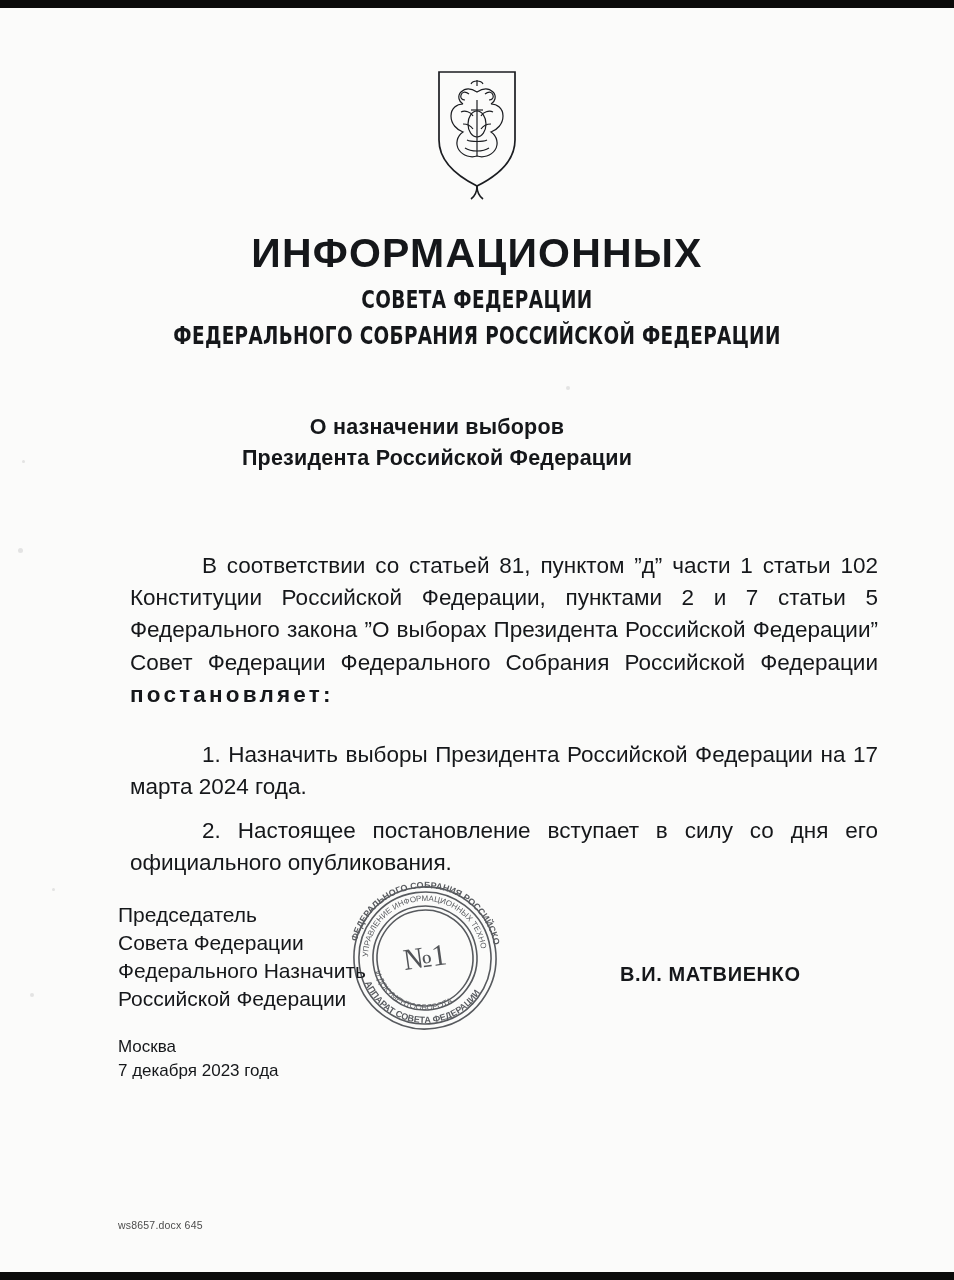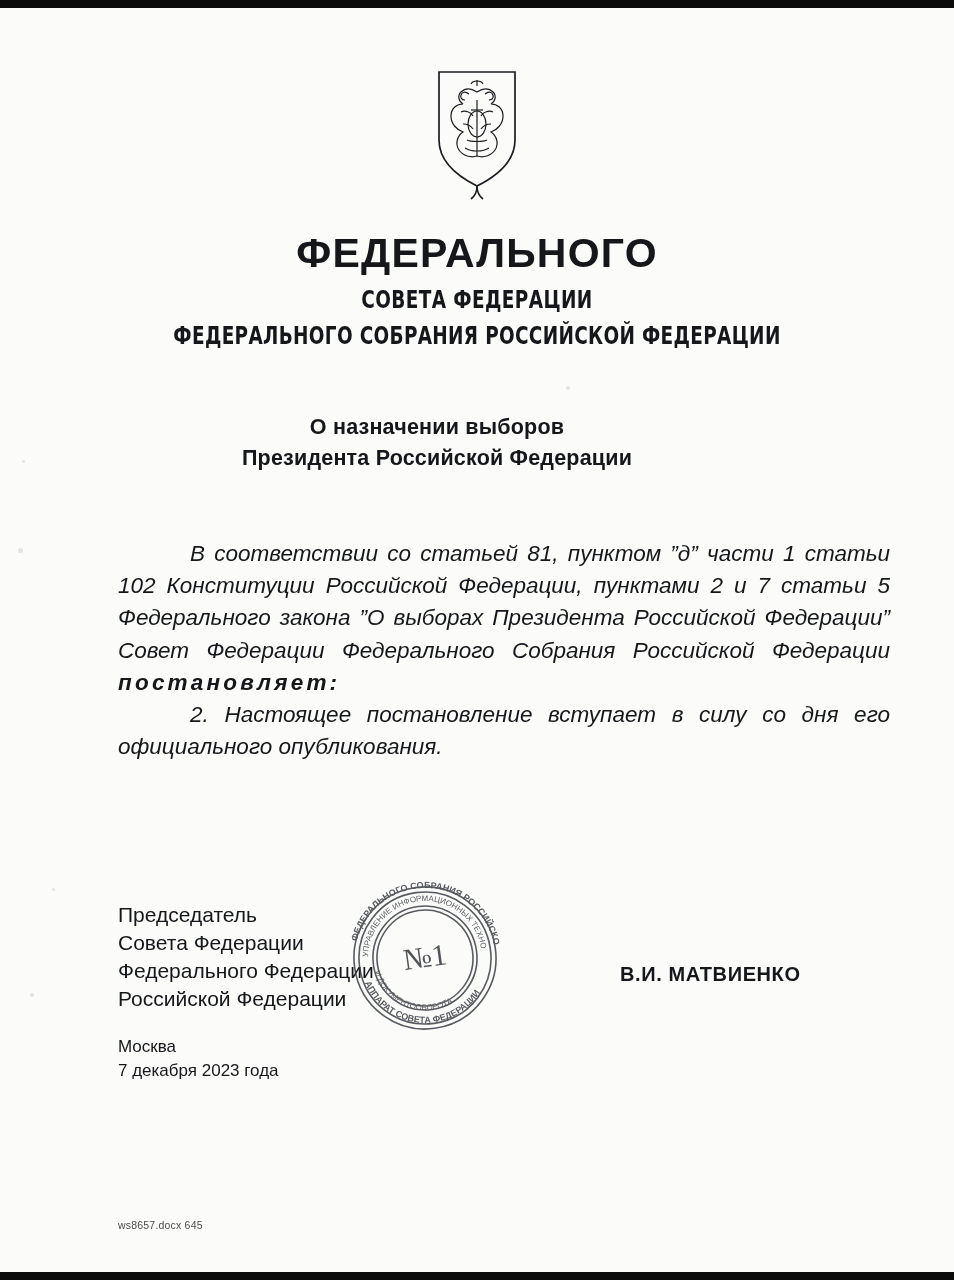--- a/index.html
+++ b/index.html
@@ -97,25 +97,24 @@
     position: absolute;
     left: 118px;
     top: 530px;
     width: 772px;
     font-size: 22.5px;
     line-height: 1.43;
     color: #15171a;
     text-align: justify;
   }
   .body-text p {
-    margin: 0;
+    margin: 12px;
     text-indent: 72px;
     text-align: justify;
     text-align-last: left;
-    font-style: italic;
   }
   .body-text p.gap {
     margin-top: 28px;
   }
   .spaced {
     letter-spacing: 3.2px;
     font-weight: 600;
   }
 
   .signature-block {
@@ -198,39 +197,40 @@
           <path d="M40 18 C42 14 50 14 52 18"></path>
           <path d="M36 74 C40 76 52 76 56 74"></path>
           <path d="M34 82 C40 86 52 86 58 82"></path>
         </g>
         <path d="M46 120 C46 126 44 130 40 133" stroke="#1b1d21" stroke-width="1.6" fill="none"></path>
         <path d="M46 120 C46 126 48 130 52 133" stroke="#1b1d21" stroke-width="1.6" fill="none"></path>
       </svg>
     </div>
 
     <div class="titles">
-      <div class="title-main">ФЕДЕРАЛЬНОГО</div>
+      <div class="title-main">ИНФОРМАЦИОННЫХ</div>
       <div class="title-sub1">СОВЕТА ФЕДЕРАЦИИ</div>
       <div class="title-sub2">ФЕДЕРАЛЬНОГО СОБРАНИЯ РОССИЙСКОЙ ФЕДЕРАЦИИ</div>
     </div>
 
     <div class="subject">
       <div>О назначении выборов</div>
       <div>Президента Российской Федерации</div>
     </div>
 
     <div class="body-text">
       <p><span>В соответствии со статьей 81, пунктом ”д” части 1 статьи 102 Конституции Российской Федерации, пунктами 2 и 7 статьи 5 Федерального закона ”О выборах Президента Российской Федерации” Совет Федерации Федерального Собрания Российской Федерации</span> <span class="spaced">постановляет:</span></p>
+      <p class="gap">1. Назначить выборы Президента Российской Федерации на 17 марта 2024 года.</p>
       <p>2. Настоящее постановление вступает в силу со дня его официального опубликования.</p>
     </div>
 
     <div class="signature-block">
       <div>Председатель</div>
       <div>Совета Федерации</div>
-      <div>Федерального Федерации</div>
+      <div>Федерального Назначить</div>
       <div>Российской Федерации</div>
     </div>
     <div class="signer-name">В.И. МАТВИЕНКО</div>
 
     <div class="stamp">
       <svg viewBox="0 0 190 170" width="190" height="170" aria-hidden="true">
         <defs>
           <path id="arcOuterTop" d="M 25 95 A 70 70 0 0 1 165 95"></path>
           <path id="arcOuterBottom" d="M 30 95 A 65 65 0 0 0 160 95"></path>
           <path id="arcInnerTop" d="M 38 95 A 57 57 0 0 1 152 95"></path>

